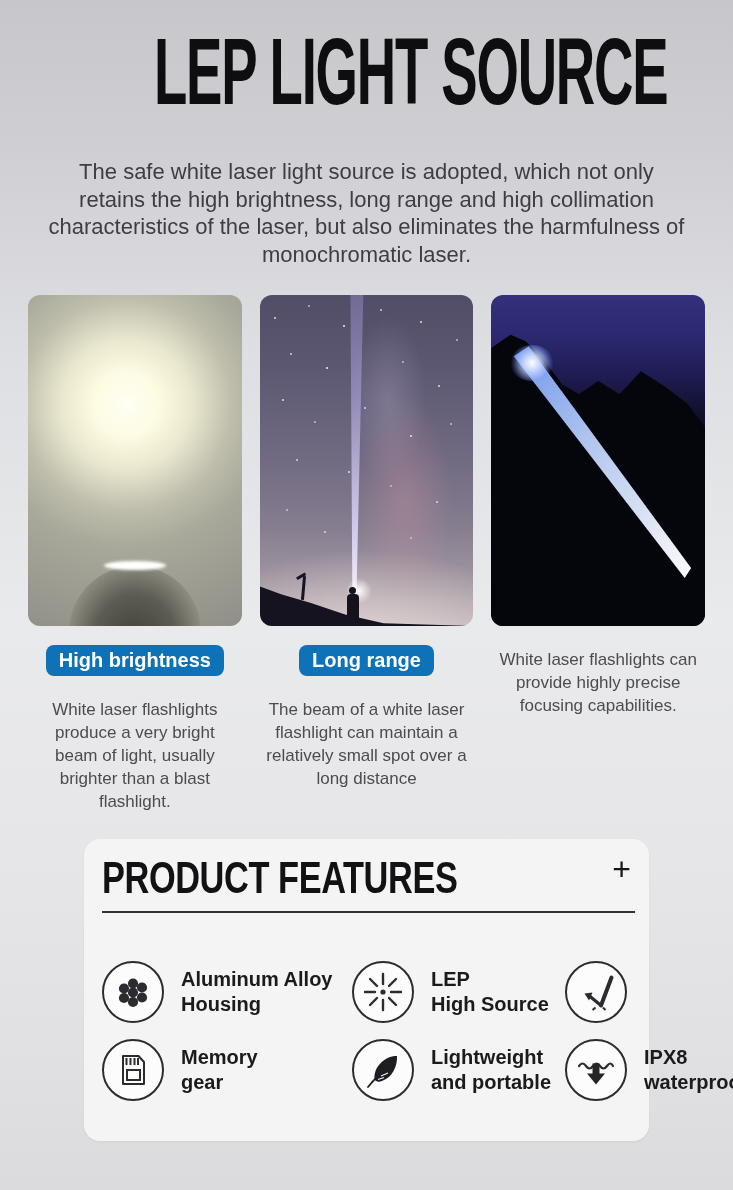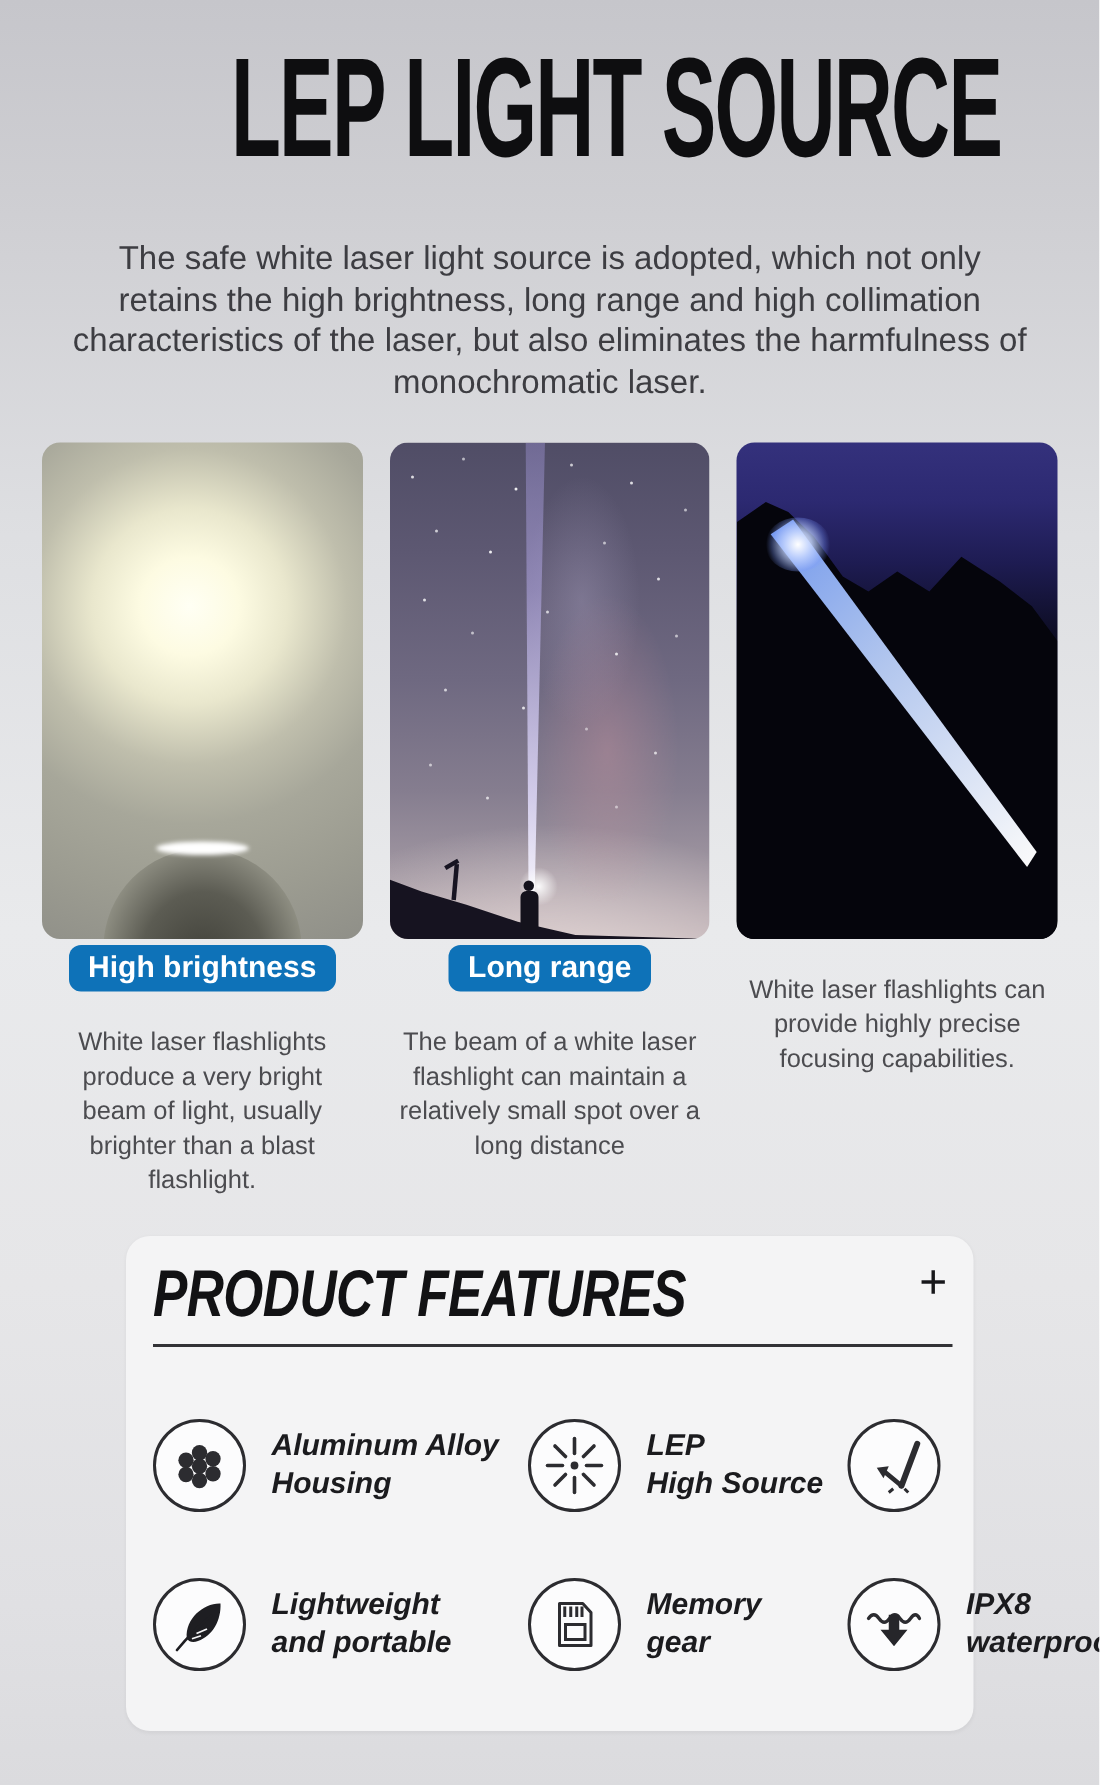--- a/index.html
+++ b/index.html
@@ -60,32 +60,32 @@
   
   .photo-3{background:linear-gradient(180deg,#34317c 0%,#2c2971 12%,#1e1c53 24%,#0e0e26 38%,#070710 55%,#040408 100%);}
   .p3-mountains{position:absolute; inset:0; background:#05050c;
     clip-path:polygon(0 16%, 9% 12%, 16% 14%, 24% 19%, 33% 27%, 41% 30%, 50% 26%, 60% 30%, 70% 23%, 82% 28%, 92% 33%, 100% 40%, 100% 100%, 0 100%);}
   .p3-beam{position:absolute; inset:0;
     background:linear-gradient(134deg, rgba(110,150,255,0) 5%, rgba(120,162,255,0.92) 13%, rgba(190,212,255,0.93) 45%, rgba(255,255,255,0.98) 88%);
     clip-path:polygon(10.5% 18.5%, 17.5% 15.5%, 93.5% 82.5%, 90.5% 85.5%);}
   .p3-glow{position:absolute; left:8.5%; top:15%; width:44px; height:36px; border-radius:50%;
     background:radial-gradient(circle, #ffffff 0%, rgba(195,212,255,0.85) 32%, rgba(125,155,255,0.3) 62%, rgba(125,155,255,0) 75%);}
   
-  .badge{display:inline-block; margin-top:4px; background:#0e72b8; color:#ffffff;
+  .badge{display:inline-block; margin-top:19px; background:#0e72b8; color:#ffffff;
     font-weight:700; font-size:20px; line-height:31px; padding:0 13px; border-radius:8px;}
   .benefit-text{margin:22px auto 0; max-width:206px; font-size:17px; line-height:23px; color:#4c4c50;}
   
   .features-card{width:565px; box-sizing:border-box; margin:26px auto 0; background:#f4f4f5;
-    border-radius:16px; padding:16px 14px 40px 18px; box-shadow:0 1px 3px rgba(0,0,0,0.05);font-style:italic;}
+    border-radius:16px; padding:16px 14px 40px 18px; box-shadow:0 1px 3px rgba(0,0,0,0.05);}
   .features-head{position:relative; height:48px;}
   .features-title{font-size:44px; line-height:46px; font-weight:700; color:#121214;
     letter-spacing:-0.5px; transform:scaleX(0.78); transform-origin:left center; white-space:nowrap;}
   .plus-btn{position:absolute; right:4px; top:-2px; font-size:32px; line-height:32px; font-weight:500; color:#17171a; cursor:pointer;}
   .features-divider{height:2px; background:#323236; margin-top:8px;}
-  .features-grid{display:grid; grid-template-columns:250px 213px 1fr; row-gap:44px; margin-top:48px;}
+  .features-grid{display:grid; grid-template-columns:250px 213px 1fr; row-gap:16px; margin-top:48px;}
   .feat{display:flex; align-items:center; gap:17px;}
   .feat-circle{width:62px; height:62px; box-sizing:border-box; border:2.5px solid #2c2c30; border-radius:50%;
     background:#fcfcfd; display:flex; align-items:center; justify-content:center; flex:0 0 auto;}
   .feat-label{font-weight:700; font-size:20px; line-height:25px; color:#1b1b1e; white-space:pre-line;}
 </style>
 </head>
 <body>
 
 <div class="page">
 
@@ -181,49 +181,49 @@
             <path d="M27 35.5 L15.5 26" stroke-width="3.2" stroke-linecap="round"></path>
             <path d="M18.5 22.5 L10.5 23.5 L15 30.5 Z" fill="#2c2c30" stroke="none"></path>
             <line x1="18.5" y1="40" x2="21.5" y2="37.5" stroke-width="2"></line>
             <line x1="31.5" y1="40" x2="29" y2="37.5" stroke-width="2"></line>
           </svg>
         </span>
       </div>
 
       <div class="feat">
         <span class="feat-circle">
-          <svg width="44" height="44" viewBox="0 0 44 44">
-            <path d="M36 8 C 25 7.5, 12.5 18, 13.5 31 C 14.5 33.5, 17.5 34.5, 21 33 C 31 29.5, 36.5 19, 36 8 Z" fill="#1e1e22"></path>
-            <path d="M7 39 C 14 30.5, 22 22.5, 30 16" stroke="#1e1e22" stroke-width="1.8" fill="none" stroke-linecap="round"></path>
-            <path d="M20 28 L27 25" stroke="#f4f4f5" stroke-width="1.2"></path>
-            <path d="M17 31.5 L23 29.5" stroke="#f4f4f5" stroke-width="1.2"></path>
-          </svg>
-        </span>
-        <span class="feat-label">Lightweight
-and portable</span>
-      </div>
-
-      <div class="feat">
-        <span class="feat-circle">
           <svg width="44" height="44" viewBox="0 0 44 44" fill="none" stroke="#2c2c30" stroke-width="2">
             <path d="M12 8 h15.5 l5.5 6 v22 h-21 z" stroke-linejoin="round"></path>
             <line x1="15.5" y1="10" x2="15.5" y2="17"></line>
               <line x1="19.5" y1="10" x2="19.5" y2="17"></line>
             <line x1="23.5" y1="10" x2="23.5" y2="17"></line>
               <line x1="27" y1="10" x2="27" y2="17"></line>
             <rect x="16" y="22" width="13" height="10"></rect>
           </svg>
         </span>
         <span class="feat-label">Memory
 gear</span>
       </div>
 
       <div class="feat">
         <span class="feat-circle">
           <svg width="44" height="44" viewBox="0 0 44 44">
+            <path d="M36 8 C 25 7.5, 12.5 18, 13.5 31 C 14.5 33.5, 17.5 34.5, 21 33 C 31 29.5, 36.5 19, 36 8 Z" fill="#1e1e22"></path>
+            <path d="M7 39 C 14 30.5, 22 22.5, 30 16" stroke="#1e1e22" stroke-width="1.8" fill="none" stroke-linecap="round"></path>
+            <path d="M20 28 L27 25" stroke="#f4f4f5" stroke-width="1.2"></path>
+            <path d="M17 31.5 L23 29.5" stroke="#f4f4f5" stroke-width="1.2"></path>
+          </svg>
+        </span>
+        <span class="feat-label">Lightweight
+and portable</span>
+      </div>
+
+      <div class="feat">
+        <span class="feat-circle">
+          <svg width="44" height="44" viewBox="0 0 44 44">
             <path d="M5 18 q3.5 -5 7 0 t7 0 t7 0 t7 0 t6 0" stroke="#2c2c30" stroke-width="2.2" fill="none" stroke-linecap="round"></path>
             <path d="M18.5 15.5 h7 v10 h5.5 l-9 11 -9 -11 h5.5 z" fill="#26262a"></path>
           </svg>
         </span>
         <span class="feat-label">IPX8
 waterproof</span>
       </div>
 
     </div>
   </div>

